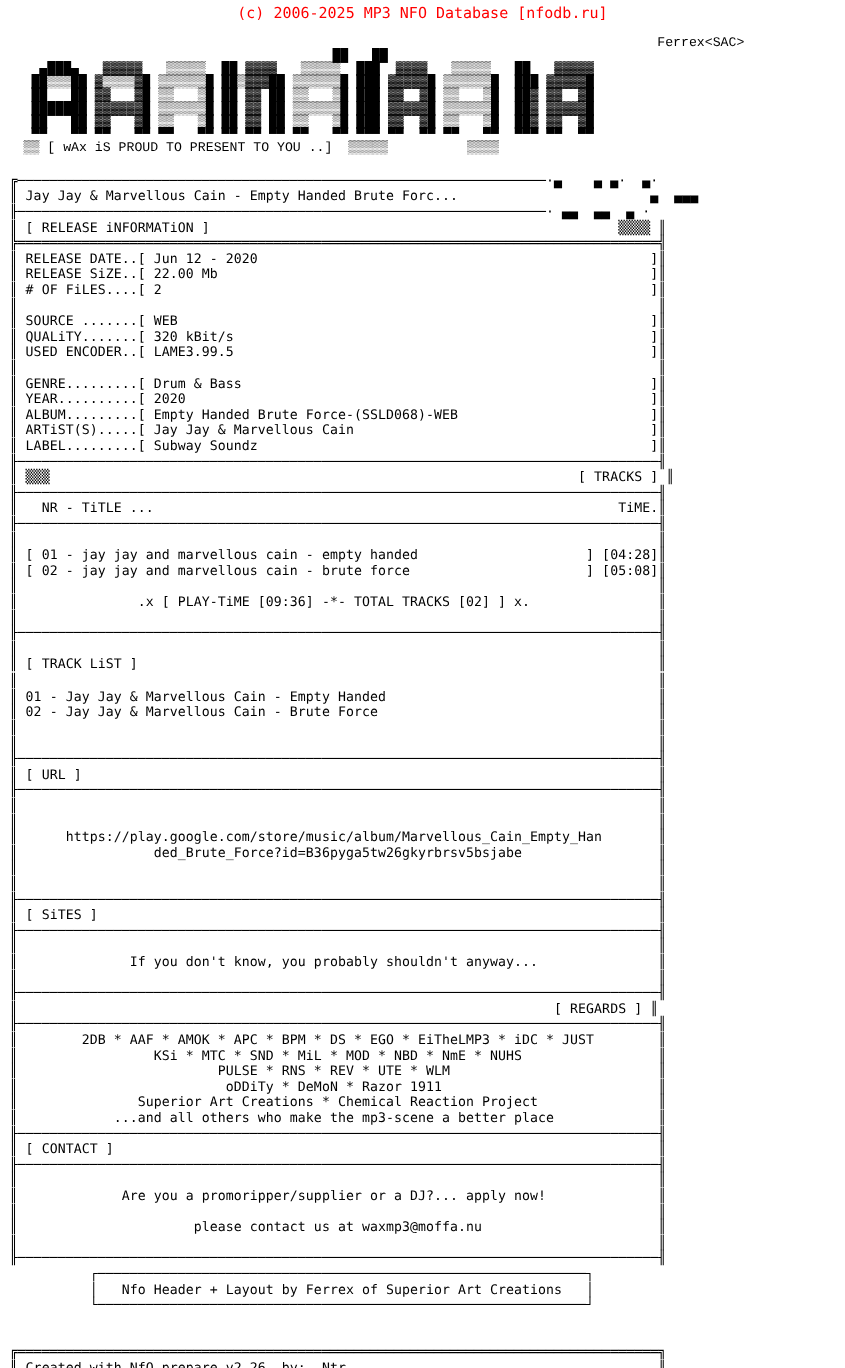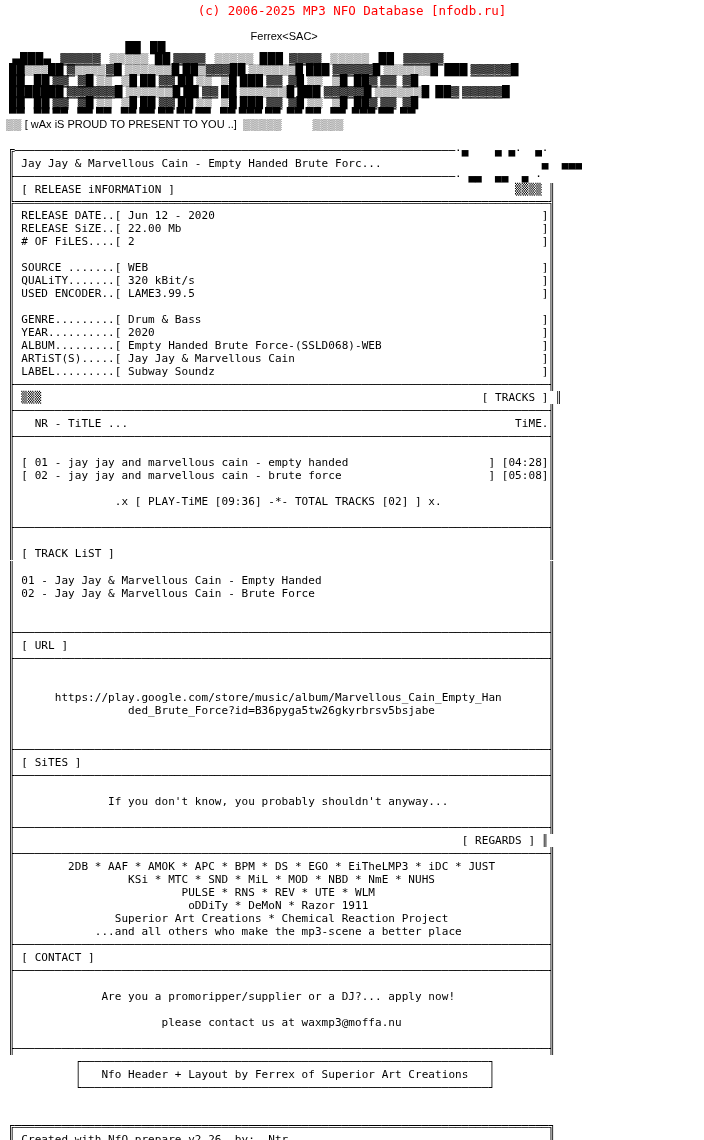--- a/index.html
+++ b/index.html
@@ -23,23 +23,23 @@
     color: #ff0000;
     font-family: "DejaVu Sans Mono", "Liberation Mono", monospace;
     font-size: 12.5px;
     font-weight: normal;
     letter-spacing: 0px;
     white-space: pre;
   }
   #nfo-art {
     position: absolute;
     top: 20px;
-    left: 3px;
+    left: 13px;
     color: #000000;
-    font-family: Liberation Sans, sans-serif;
+    font-family: Liberation Mono, monospace;
     font-size: 11px;
     line-height: 11px;
     white-space: pre;
     letter-spacing: 0px;
   }
   #nfo-body {
     position: absolute;
     top: 133px;
     left: 8px;
     color: #000000;

